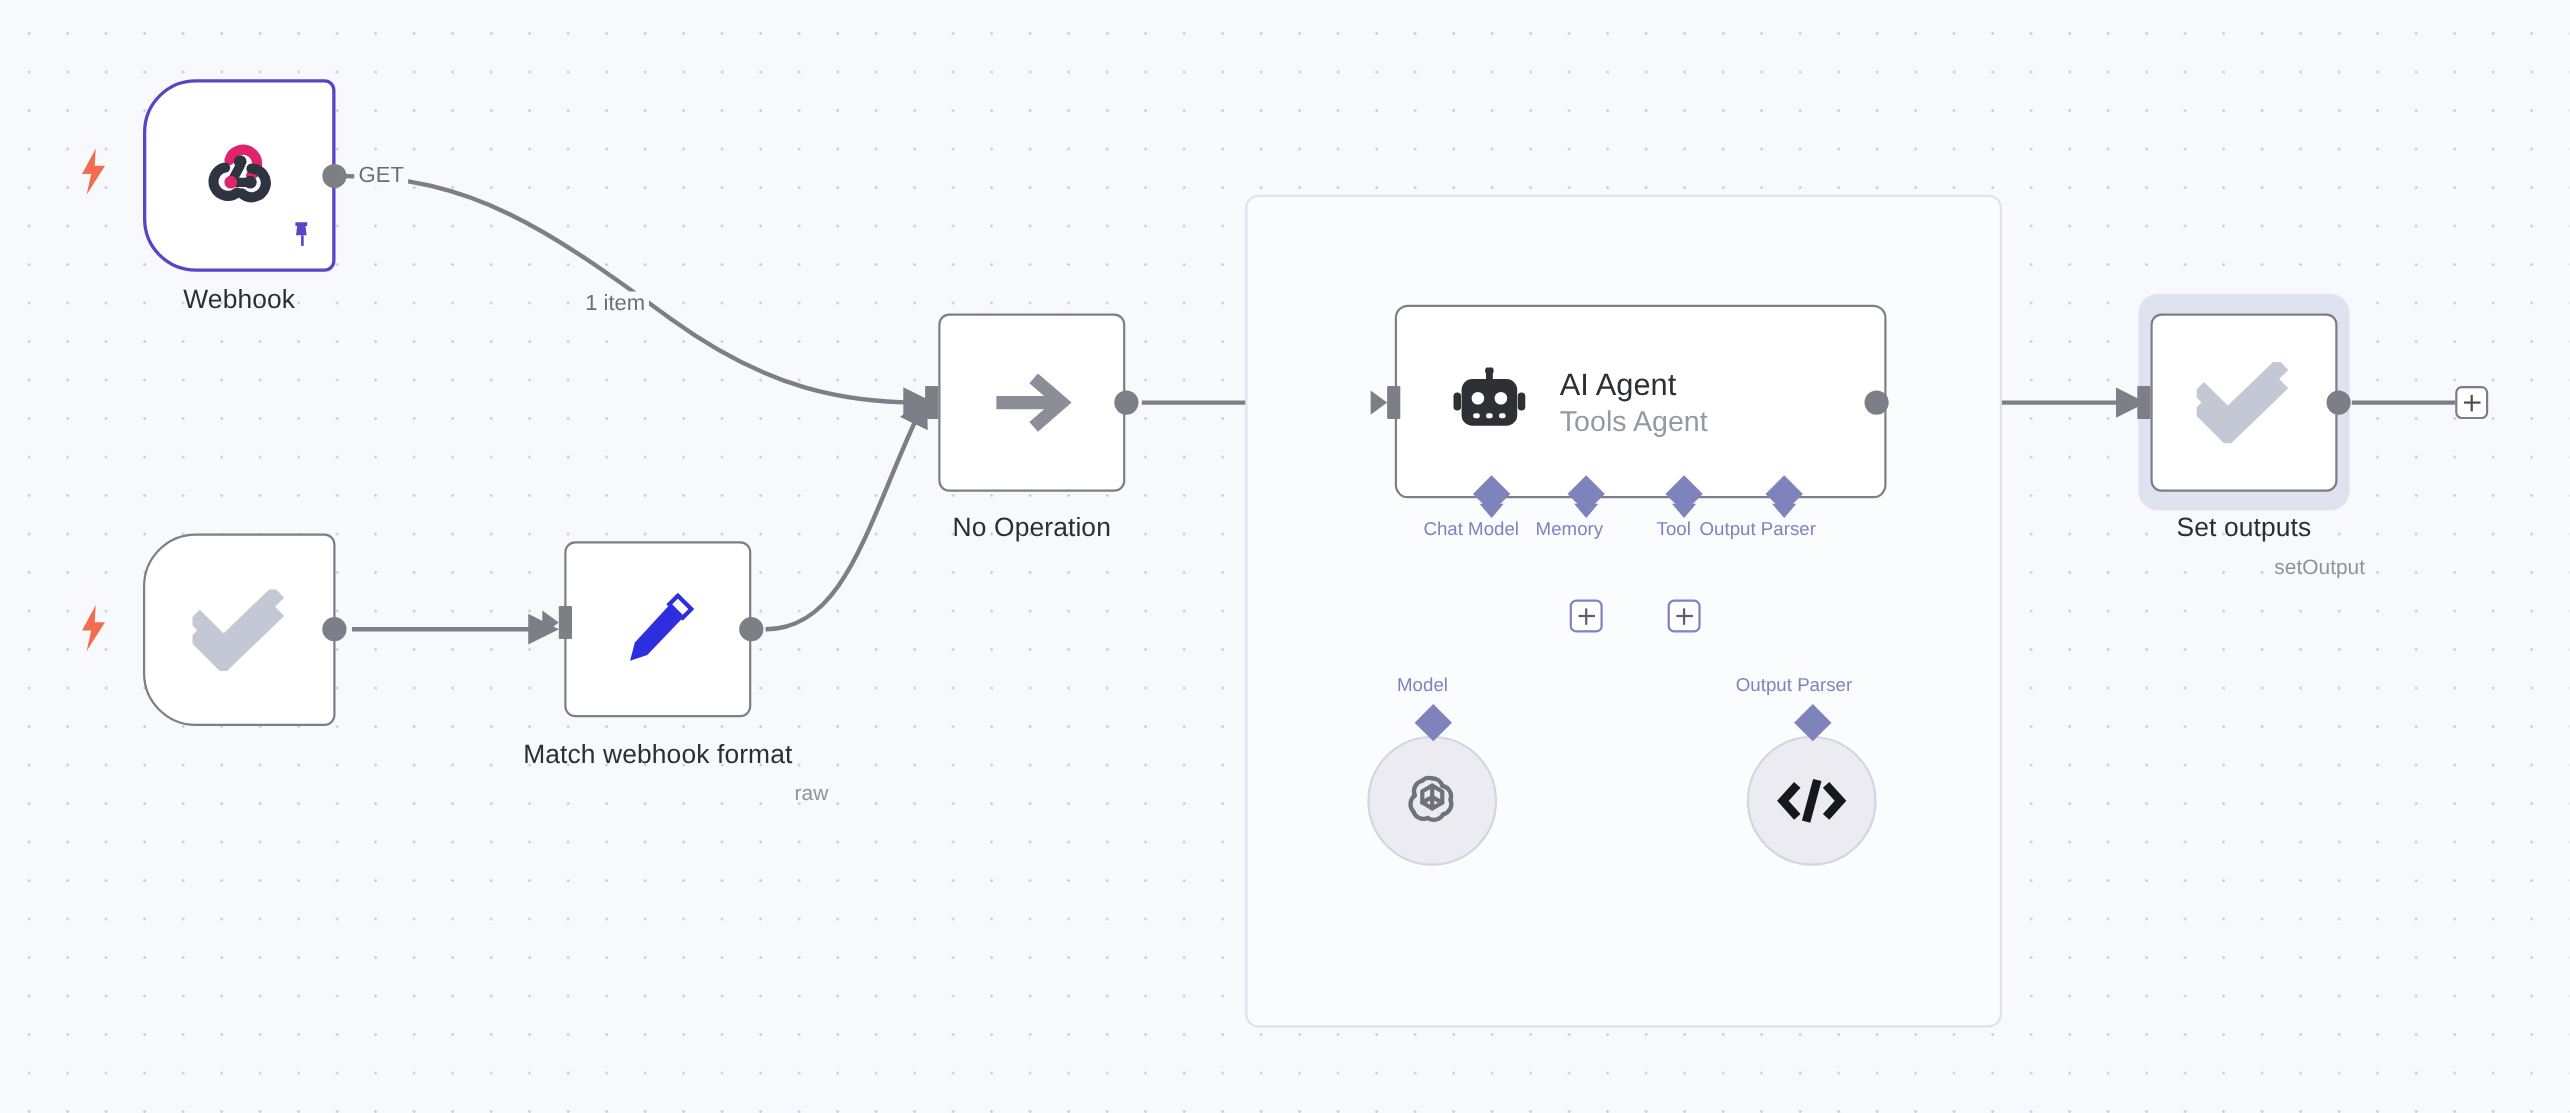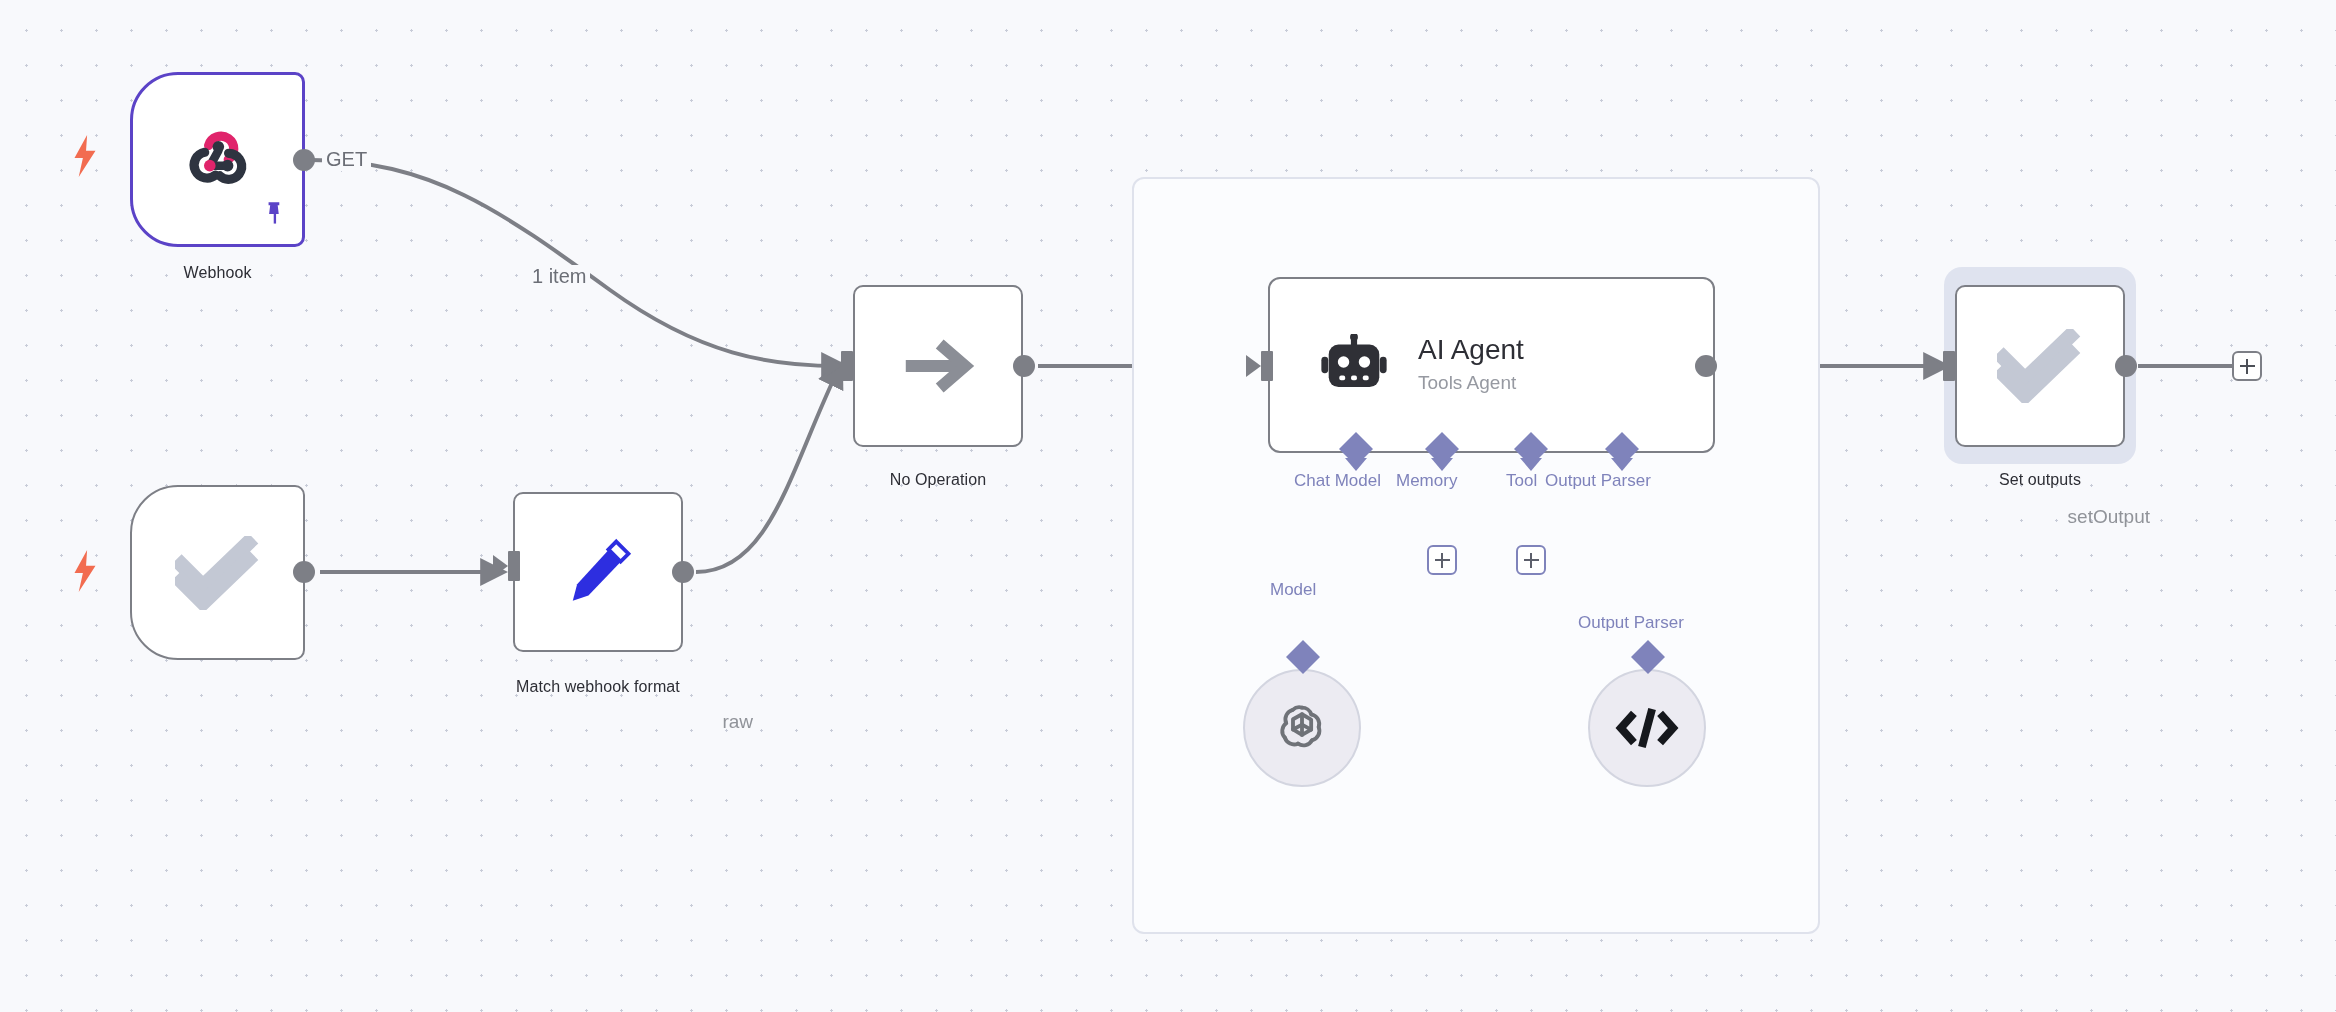--- a/index.html
+++ b/index.html
@@ -40,21 +40,21 @@
   .node-halo {
     position:absolute;
     background: #dfe3ef;
     border-radius: 18px;
     z-index: 0;
   }
   .node-label {
     position: absolute;
     text-align: center;
     color: #2d2e35;
-    font-size: 16px;
+    font-size: 24px;
     line-height: 30px;
     font-weight: 400;
     letter-spacing: .1px;
   }
   .node-sublabel {
     position: absolute;
     text-align: right;
     color: #909399;
     font-size: 19px;
     line-height: 24px;
@@ -173,21 +173,21 @@
     background:#ffffff;
     border: 2.5px solid #7d7f86;
     border-radius: 12px;
     display:flex; align-items:center;
     padding-left: 46px;
     gap: 26px;
     z-index: 3;
   }
   .agent-text { display:flex; flex-direction:column; gap:2px; }
   .agent-title { font-size: 28px; color:#2d2e35; line-height:34px; }
-  .agent-sub   { font-size: 19px; color:#9699a1; line-height:28px; }
+  .agent-sub   { font-size: 26px; color:#9699a1; line-height:28px; }
 
   .icon-wrap { display:flex; align-items:center; justify-content:center; }
 </style>
 </head>
 <body>
 
 <div id="canvas">
 
   <div class="group-frame" style="left:1132px; top:177px; width:688px; height:757px;"></div>
 
@@ -334,21 +334,21 @@
 
   <div class="ai-diamond" style="left:1519px; top:437px;"></div>
   <div class="ai-tri" style="left:1520px; top:458px;"></div>
   <div class="ai-port-label" style="left:1506px; top:471px;">Tool</div>
   <div class="plus-btn ai" style="left:1516px; top:545px;"></div>
 
   <div class="ai-diamond" style="left:1610px; top:437px;"></div>
   <div class="ai-tri" style="left:1611px; top:458px;"></div>
   <div class="ai-port-label" style="left:1545px; top:471px;">Output Parser</div>
 
-  <div class="ai-port-label" style="left:1270px; top:580px;">Model</div>
+  <div class="ai-port-label" style="left:1270px; top:613px;">Model</div>
   <div class="ai-diamond" style="left:1291px; top:645px;"></div>
   <div class="subnode" style="left:1243px; top:669px;">
     <span class="icon-wrap">
       <svg width="62" height="62" viewBox="0 0 42 42">
         <g fill="none" stroke="#6f7278" stroke-width="2.6" stroke-linejoin="round" stroke-linecap="round">
           <path d="M21 7.2 a6.6 6.6 0 0 1 6.3 4.6"></path>
           <path d="M27.3 11.8 a6.6 6.6 0 0 1 5.0 8.6"></path>
           <path d="M32.3 20.4 a6.6 6.6 0 0 1 -4.5 8.9"></path>
           <path d="M27.8 29.3 a6.6 6.6 0 0 1 -9.5 2.3"></path>
           <path d="M18.3 31.6 a6.6 6.6 0 0 1 -8.9 -4.1"></path>

